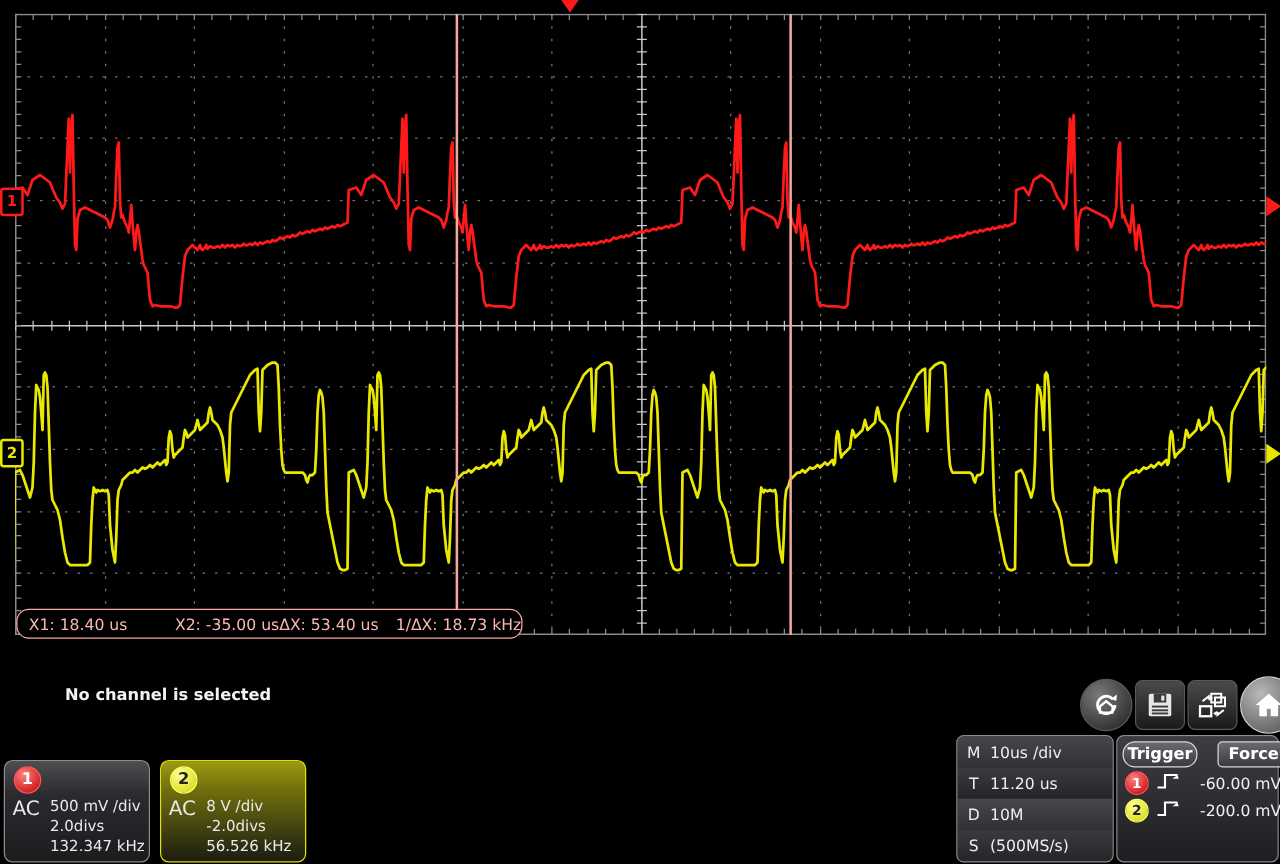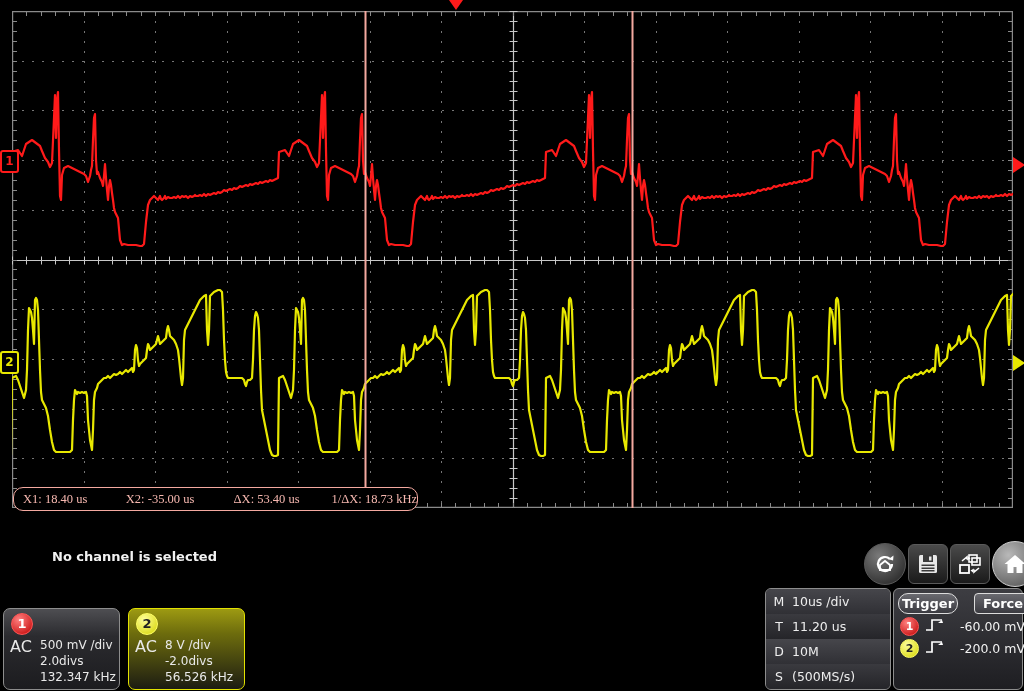--- a/index.html
+++ b/index.html
@@ -23,23 +23,23 @@
   .edge-arrow.ch2{border-left:12px solid #e8e800;left:1013px;top:355px;}
 
   #trig-marker{position:absolute;left:449px;top:0px;width:0;height:0;
       border-left:7px solid transparent;border-right:7px solid transparent;
       border-top:10px solid #ff1a1a;}
 
   
   #cursor-bar{position:absolute;left:13px;top:487px;width:403px;height:22px;
       border:1px solid #f4a9a0;border-radius:10px;background:#000;
       display:flex;align-items:center;color:#f7b8b0;font-size:12.5px;}
-  #cursor-bar span{white-space:nowrap;font-family:Liberation Serif, serif;}
+  #cursor-bar span{white-space:nowrap;}
   .cv1{margin-left:9px;width:105px;}
-  .cv2{width:110px;}
+  .cv2{width:110px;text-align:right;}
   .cv3{width:100px;}
   .cv4{}
 
   
   #status-line{position:absolute;left:52px;top:549px;font-size:13px;color:#f2f2f2;font-weight:bold;}
 
   
   #toolbar{position:absolute;left:864px;top:542px;height:44px;display:flex;align-items:center;}
   .tbtn{width:38px;height:38px;border-radius:6px;display:flex;align-items:center;justify-content:center;
         background:linear-gradient(#4a4a4a,#1a1a1a);border:1px solid #5a5a5a;margin-right:2px;}

